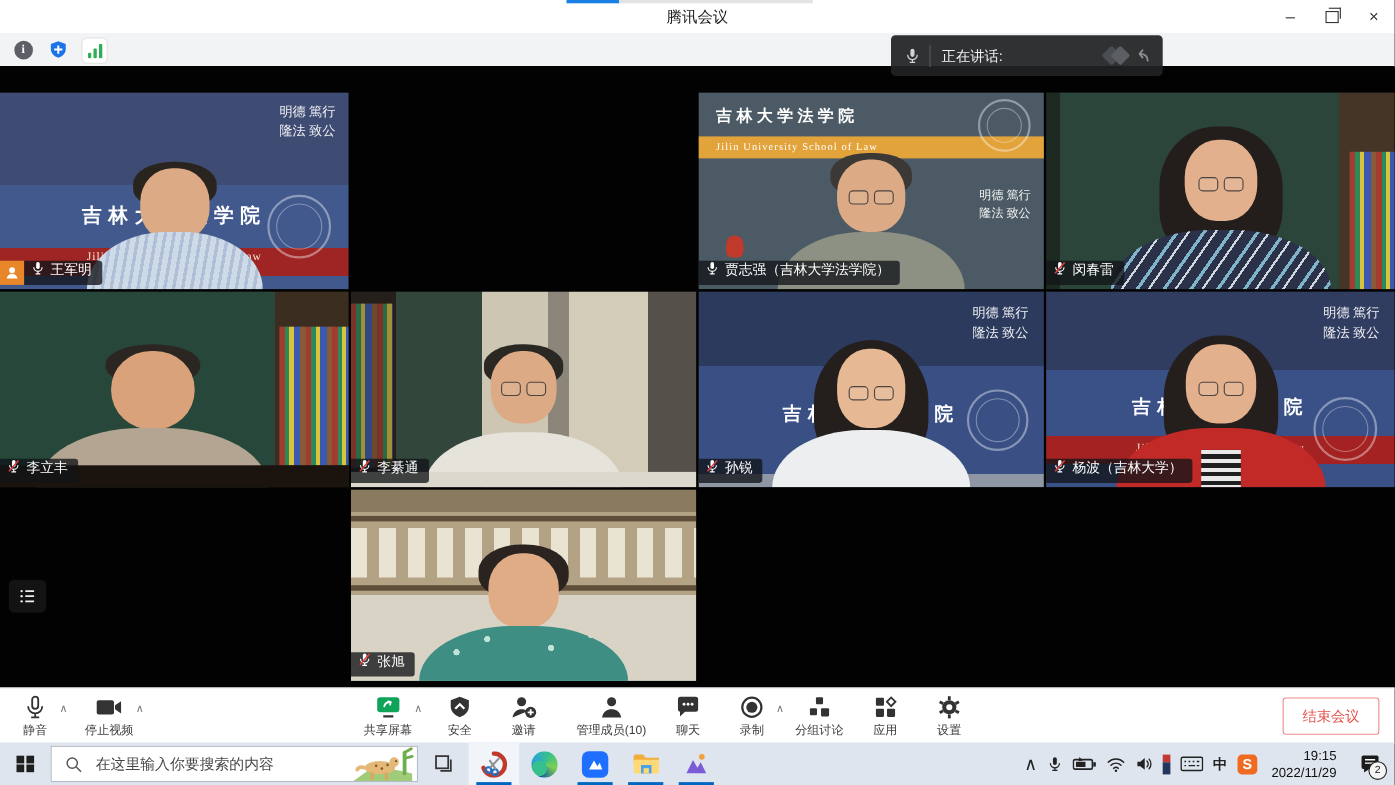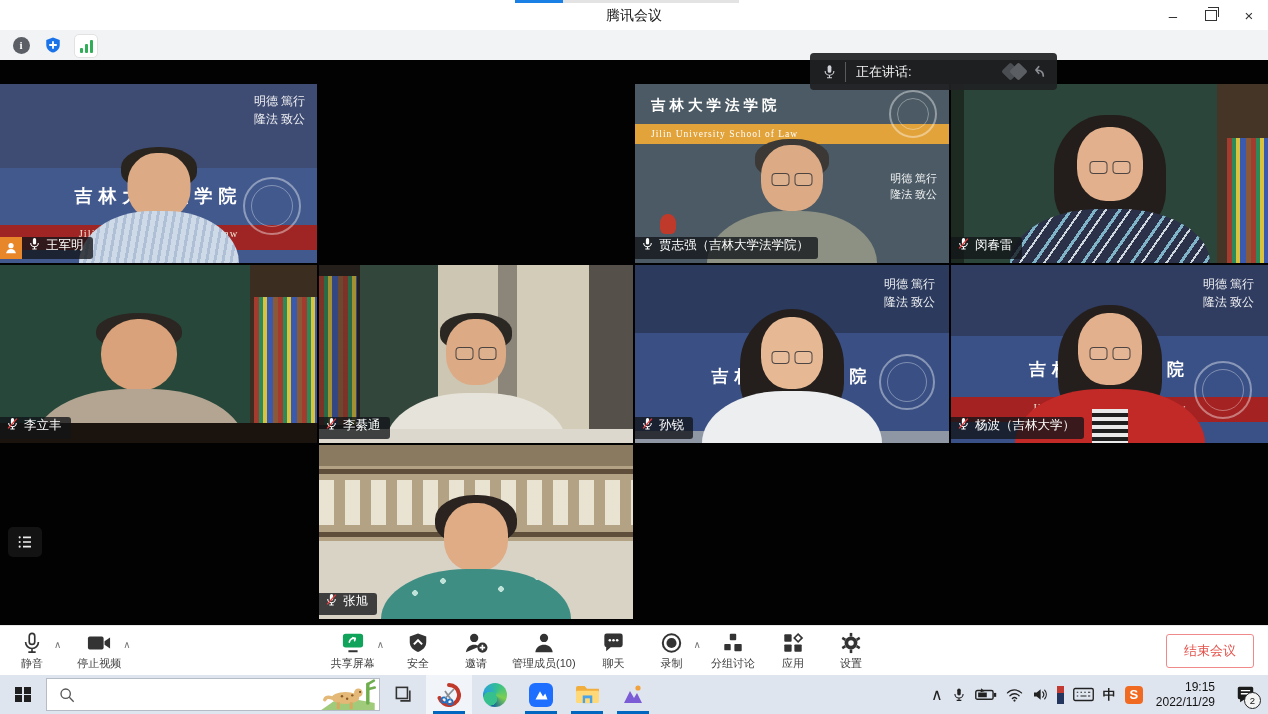--- a/index.html
+++ b/index.html
@@ -26,21 +26,21 @@
   .bars i{display:block;width:3px;background:#2fae57;border-radius:1px}
   #time-box{position:absolute;left:1072px;top:34px;width:52px;height:23px;background:#fbfbfb;border:1px solid #c9c9c9;border-radius:2px;
             display:flex;align-items:center;justify-content:center;font-size:13px;color:#333}
   #view-btn{position:absolute;left:1138px;top:33px;height:25px;padding:0 8px;display:flex;align-items:center;gap:6px;border-radius:3px;background:#f7f8f9;color:#222;font-size:13px}
   .grid-glyph{display:grid;grid-template-columns:6px 6px;grid-template-rows:6px 6px;gap:2px}
   .grid-glyph i{background:#3d4043;border-radius:1px}
   .caret{font-size:9px;color:#555}
   #fullscreen-btn{position:absolute;left:1243px;top:36px;width:18px;height:18px}
 
   
-  #speaking{position:absolute;left:810px;top:53px;width:247px;height:37px;background:rgba(32,33,36,.93);border-radius:4px;
+  #speaking{position:absolute;left:810px;top:32px;width:247px;height:37px;background:rgba(32,33,36,.93);border-radius:4px;
             display:flex;align-items:center;z-index:30;color:#f1f1f1;font-size:13px}
   #speaking .sep{width:1px;height:20px;background:#5a5a5a;margin:0 10px 0 8px}
   #speaking .deco{margin-left:auto;display:flex;align-items:center;gap:2px;padding-right:10px}
   .dia{width:13px;height:13px;transform:rotate(45deg);border-radius:2px}
 
   
   #video-area{position:absolute;left:0;top:60px;width:1268px;height:565px;background:#020202}
   .tile{position:absolute;overflow:hidden;background:#111}
   .scene{position:absolute;inset:0}
   .nameplate{position:absolute;left:0;bottom:4px;display:flex;align-items:stretch;z-index:5}
@@ -473,21 +473,21 @@
   <div class="mt-item" style="margin-left:18px">
     <svg width="24" height="22" viewBox="0 0 26 24">
       <circle cx="11" cy="6.5" r="4.5" fill="#333"></circle>
       <path d="M2 22c1-5.5 4.8-8 9-8 2.2 0 4.2.6 5.8 1.9" fill="#333"></path>
       <circle cx="20" cy="17" r="5.5" fill="#333"></circle>
       <path d="M20 14v6M17 17h6" stroke="#fff" stroke-width="1.8"></path>
     </svg>
     <span class="lab">邀请</span>
   </div>
 
-  <div class="mt-item" style="margin-left:16px">
+  <div class="mt-item" style="margin-left:28px">
     <svg width="22" height="22" viewBox="0 0 24 24">
       <circle cx="12" cy="6.5" r="4.5" fill="#333"></circle>
       <path d="M2.5 22c1-5.5 5-8 9.5-8s8.5 2.5 9.5 8z" fill="#333"></path>
     </svg>
     <span class="lab">管理成员(10)</span>
   </div>
 
   <div class="mt-item" style="margin-left:18px">
     <svg width="23" height="22" viewBox="0 0 24 24">
       <path d="M2 4a2.5 2.5 0 0 1 2.5-2.5h15A2.5 2.5 0 0 1 22 4v10a2.5 2.5 0 0 1-2.5 2.5H9l-5 4.5v-4.5H4.5A2.5 2.5 0 0 1 2 14z" fill="#333"></path>
@@ -553,20 +553,21 @@
         <i></i>
         <i></i>
       </span>
   </div>
 
   <div id="search-box">
     <svg width="16" height="16" viewBox="0 0 24 24" style="margin:0 10px 0 12px">
       <circle cx="10" cy="10" r="7" fill="none" stroke="#555" stroke-width="2"></circle>
       <path d="M15.5 15.5L22 22" stroke="#555" stroke-width="2"></path>
     </svg>
+    <input type="text" placeholder="在这里输入你要搜索的内容" style="">
     <svg id="search-art" viewBox="0 0 62 36">
       <path d="M0 36 L14 26 Q30 20 62 28 L62 36 Z" fill="#9fcb7a"></path>
       <rect x="52" y="4" width="4" height="26" rx="2" fill="#6fae4e"></rect>
       <path d="M54 6 l7 -4 M54 12 l8 -2" stroke="#6fae4e" stroke-width="3" stroke-linecap="round"></path>
       <ellipse cx="28" cy="22" rx="16" ry="7" fill="#e4b877"></ellipse>
       <circle cx="43" cy="16" r="5" fill="#e4b877"></circle>
       <path d="M12 22 q-6 -2 -8 2" stroke="#e4b877" stroke-width="4" fill="none" stroke-linecap="round"></path>
       <rect x="18" y="27" width="3.5" height="8" fill="#d8a860"></rect>
         <rect x="33" y="27" width="3.5" height="8" fill="#d8a860"></rect>
       <circle cx="24" cy="20" r="1.4" fill="#8a5a28"></circle>

